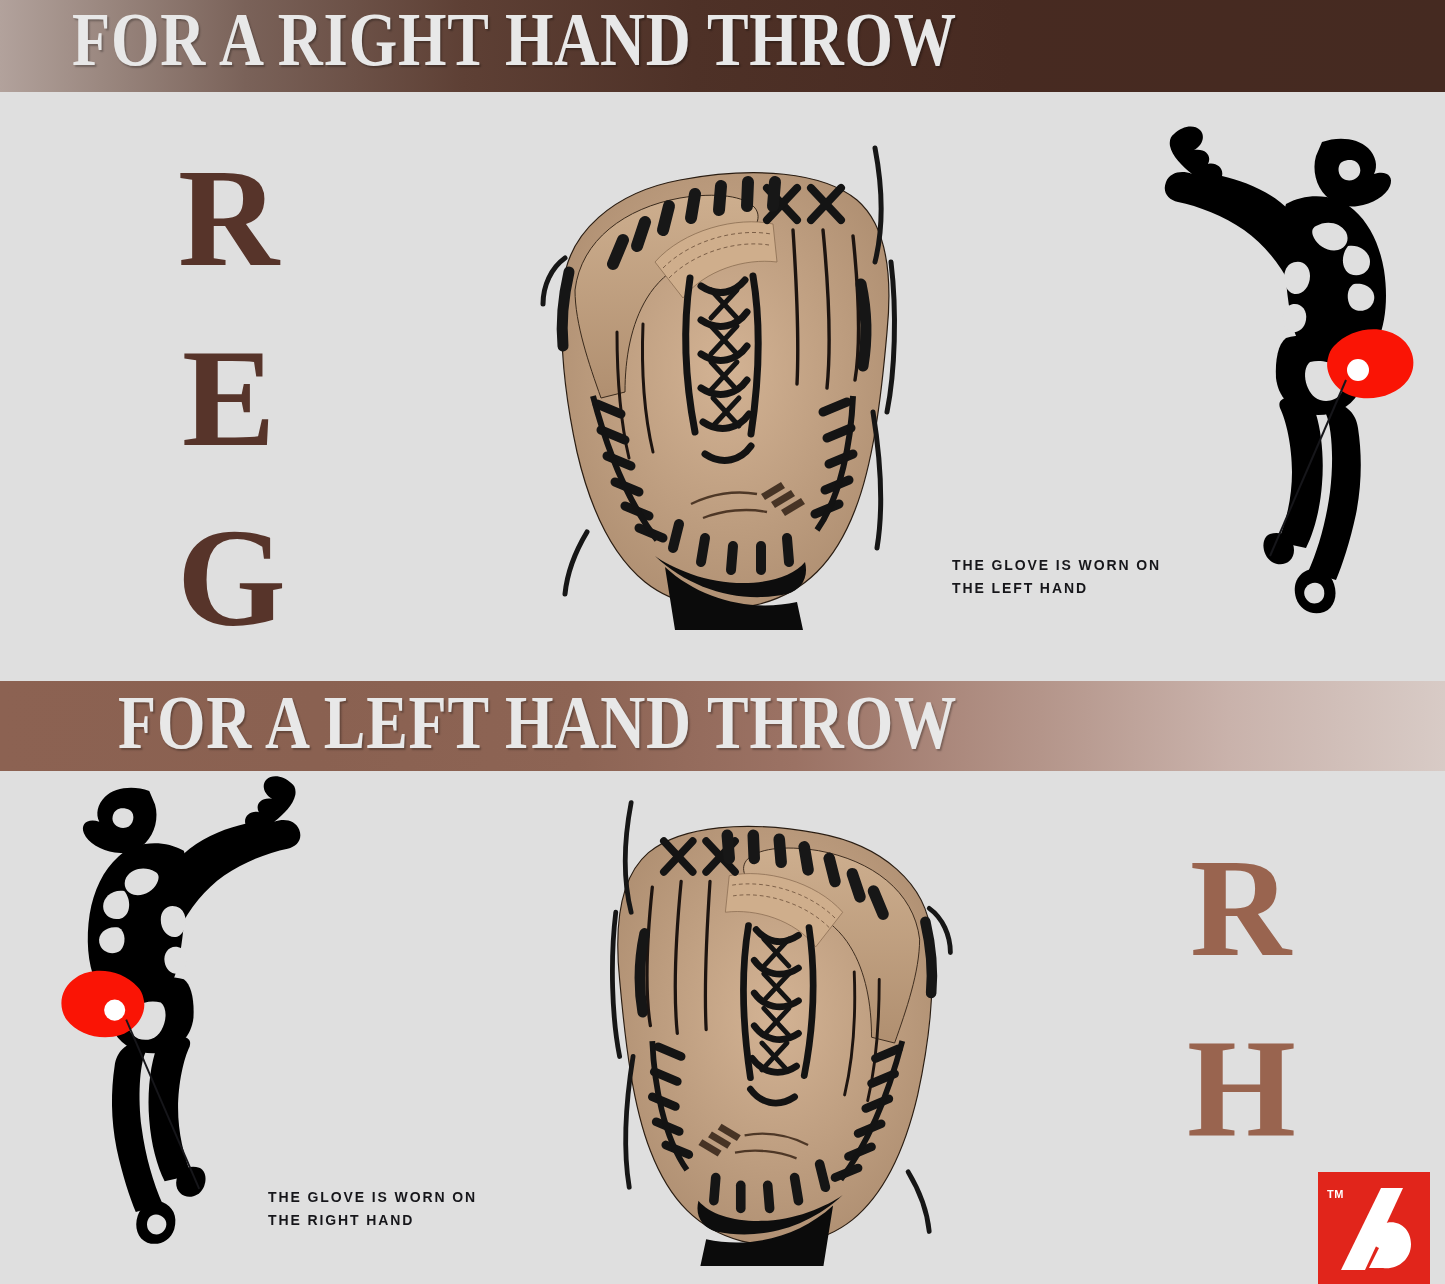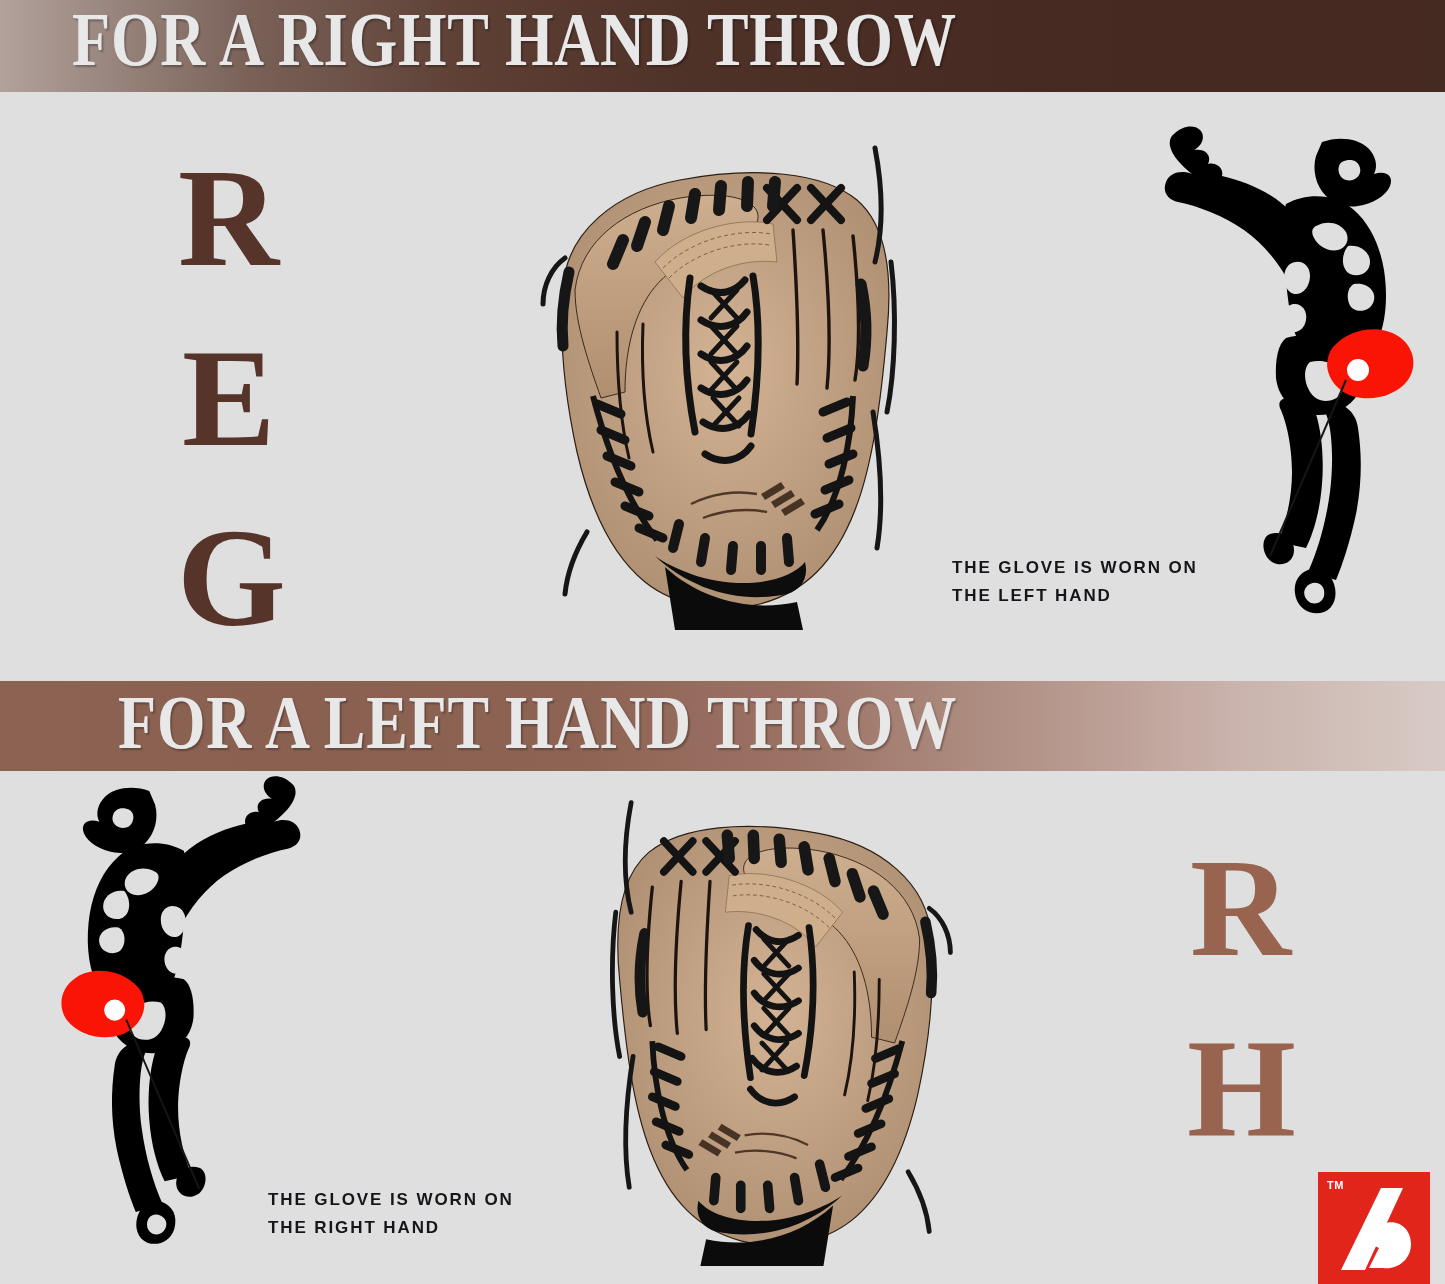--- a/index.html
+++ b/index.html
@@ -79,21 +79,21 @@
   #letter-E1 { left: 182px; top: 328px; }
   #letter-G1 { left: 177px; top: 508px; }
   #letter-R2 { left: 1190px; top: 838px; }
   #letter-H2 { left: 1187px; top: 1018px; }
 
   
   .callout {
     position: absolute;
     font-family: "Liberation Sans", sans-serif;
     font-weight: bold;
-    font-size: 17px;
+    font-size: 14px;
     letter-spacing: 1.9px;
     color: #16161a;
     line-height: 1.62;
     white-space: pre-line;
   }
   #callout-top { left: 952px; top: 554px; }
   #callout-bottom { left: 268px; top: 1186px; }
 
   
   .art {
@@ -113,21 +113,21 @@
     position: absolute;
     left: 1318px;
     top: 1172px;
     width: 112px;
     height: 112px;
     background: #e1251b;
   }
   #logo-tm {
     position: absolute;
     left: 9px;
-    top: 7px;
+    top: 16px;
     color: #ffffff;
     font-family: "Liberation Sans", sans-serif;
     font-size: 11px;
     font-weight: bold;
     letter-spacing: 0.5px;
   }
   #logo-mark {
     position: absolute;
     left: 13px;
     top: 12px;

